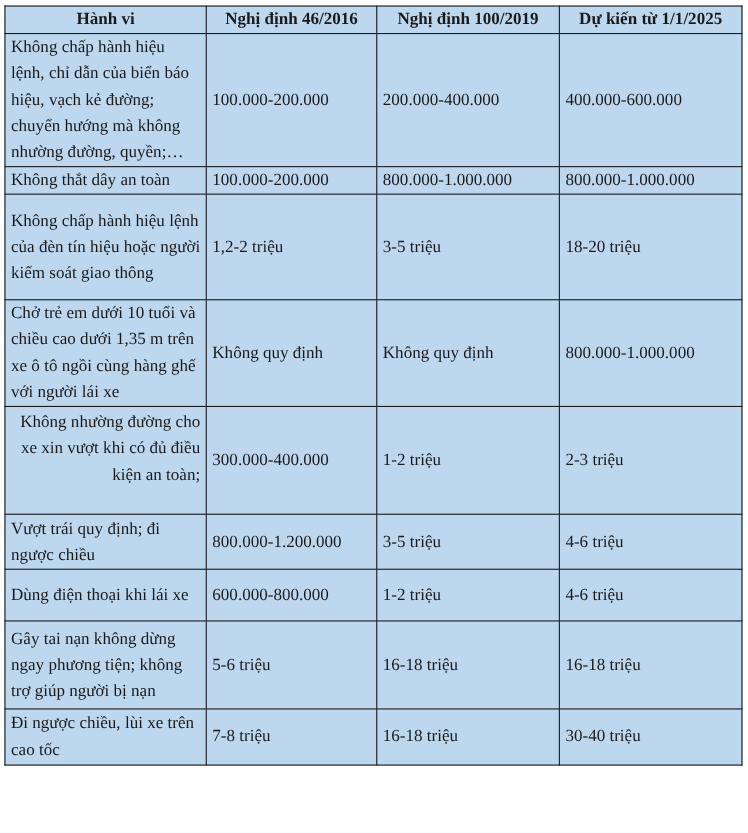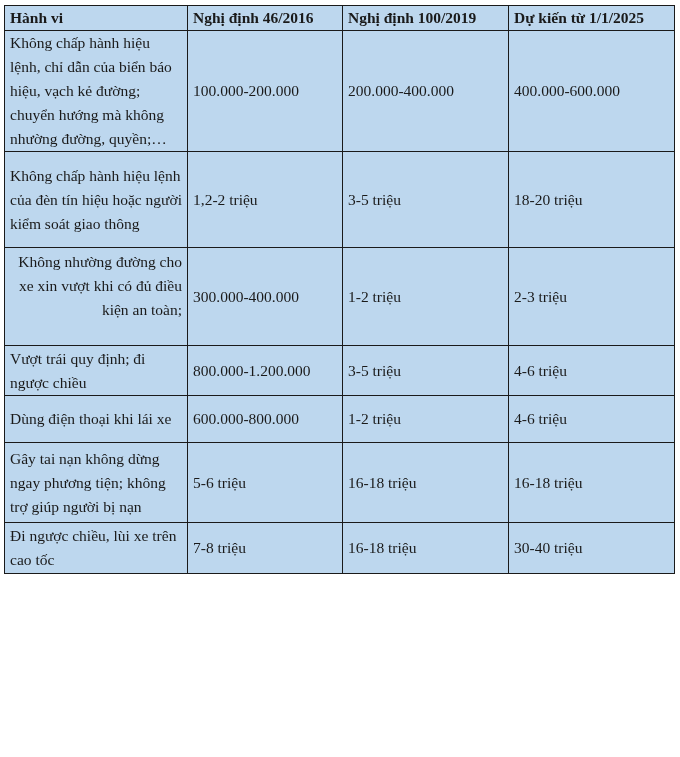--- a/index.html
+++ b/index.html
@@ -17,21 +17,21 @@
     }
     table.fines th, table.fines td {
       border: 1.5px solid #1a1a1a;
       background: #bdd7ee;
       padding: 0 5px;
       line-height: 24px;
       vertical-align: middle;
     }
     table.fines th {
       font-weight: bold;
-      text-align: left;
+      text-align: center;
       height: 24px;
       font-size: 15.5px;
     }
     table.fines td.behavior { text-align: left; }
     table.fines td.val { }
     col.c0 { width: 183px; }
     col.c1 { width: 155px; }
     col.c2 { width: 166px; }
     col.c3 { width: 166px; }
     tr.r0 td { height: 117px; }
@@ -64,25 +64,37 @@
       <th>Dự kiến từ 1/1/2025</th>
     </tr>
   </thead>
   <tbody>
     <tr class="r0">
       <td class="behavior">Không chấp hành hiệu lệnh, chỉ dẫn của biển báo hiệu, vạch kẻ đường; chuyển hướng mà không nhường đường, quyền;…</td>
       <td class="val">100.000-200.000</td>
       <td class="val">200.000-400.000</td>
       <td class="val">400.000-600.000</td>
     </tr>
+    <tr class="r1">
+      <td class="behavior">Không thắt dây an toàn</td>
+      <td class="val">100.000-200.000</td>
+      <td class="val">800.000-1.000.000</td>
+      <td class="val">800.000-1.000.000</td>
+    </tr>
     <tr class="r2">
       <td class="behavior">Không chấp hành hiệu lệnh của đèn tín hiệu hoặc người kiểm soát giao thông</td>
       <td class="val">1,2-2 triệu</td>
       <td class="val">3-5 triệu</td>
       <td class="val">18-20 triệu</td>
+    </tr>
+    <tr class="r3">
+      <td class="behavior">Chở trẻ em dưới 10 tuổi và chiều cao dưới 1,35 m trên xe ô tô ngồi cùng hàng ghế với người lái xe</td>
+      <td class="val">Không quy định</td>
+      <td class="val">Không quy định</td>
+      <td class="val">800.000-1.000.000</td>
     </tr>
     <tr class="r4">
       <td class="behavior">Không nhường đường cho xe xin vượt khi có đủ điều kiện an toàn;</td>
       <td class="val">300.000-400.000</td>
       <td class="val">1-2 triệu</td>
       <td class="val">2-3 triệu</td>
     </tr>
     <tr class="r5">
       <td class="behavior">Vượt trái quy định; đi ngược chiều</td>
       <td class="val">800.000-1.200.000</td>

